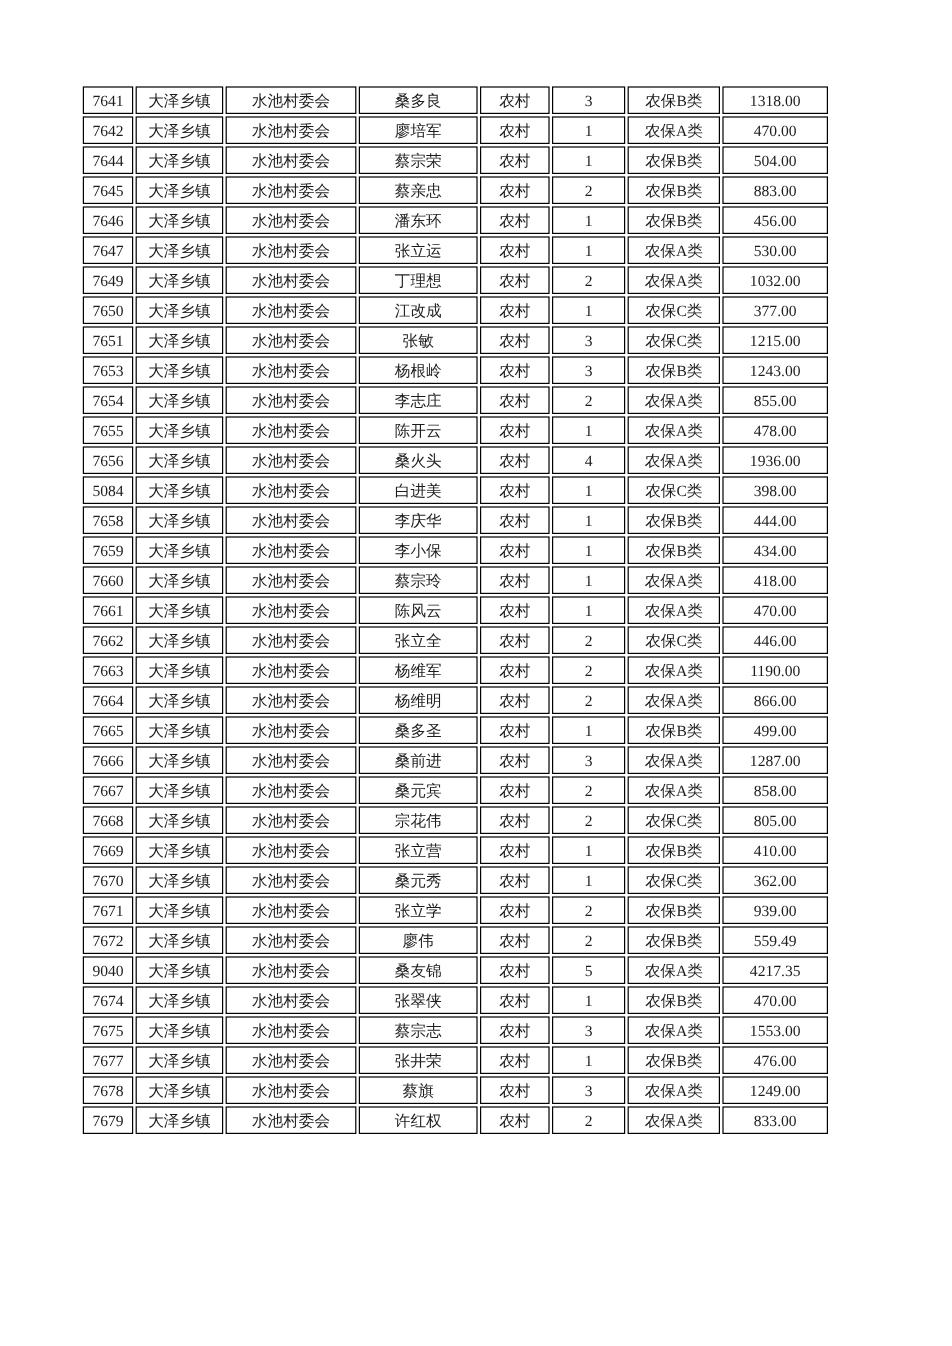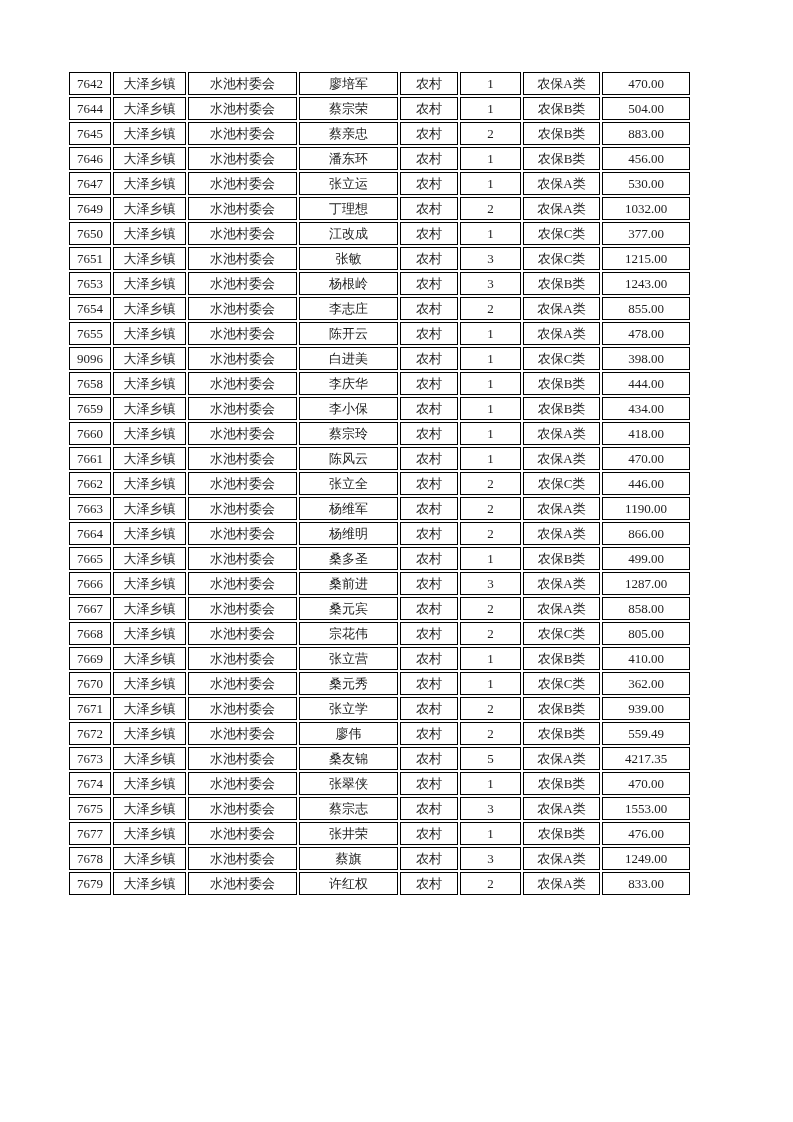--- a/index.html
+++ b/index.html
@@ -48,20 +48,30 @@
         <col style="width: 73px;">
         <col style="width: 109px;">
         <col style="width: 99px;">
         <col style="width: 58px;">
         <col style="width: 61px;">
         <col style="width: 77px;">
         <col style="width: 88px;">
       </colgroup>
     <tbody>
         <tr>
+          <td>7641</td>
+          <td>大泽乡镇</td>
+          <td>水池村委会</td>
+          <td>桑多良</td>
+          <td>农村</td>
+          <td>3</td>
+          <td>农保B类</td>
+          <td>1318.00</td>
+        </tr>
+        <tr>
           <td>7642</td>
           <td>大泽乡镇</td>
           <td>水池村委会</td>
           <td>廖培军</td>
           <td>农村</td>
           <td>1</td>
           <td>农保A类</td>
           <td>470.00</td>
         </tr>
         <tr>
@@ -158,21 +168,31 @@
           <td>7655</td>
           <td>大泽乡镇</td>
           <td>水池村委会</td>
           <td>陈开云</td>
           <td>农村</td>
           <td>1</td>
           <td>农保A类</td>
           <td>478.00</td>
         </tr>
         <tr>
-          <td>9096</td>
+          <td>7656</td>
+          <td>大泽乡镇</td>
+          <td>水池村委会</td>
+          <td>桑火头</td>
+          <td>农村</td>
+          <td>4</td>
+          <td>农保A类</td>
+          <td>1936.00</td>
+        </tr>
+        <tr>
+          <td>5084</td>
           <td>大泽乡镇</td>
           <td>水池村委会</td>
           <td>白进美</td>
           <td>农村</td>
           <td>1</td>
           <td>农保C类</td>
           <td>398.00</td>
         </tr>
         <tr>
           <td>7658</td>
@@ -318,21 +338,21 @@
           <td>7672</td>
           <td>大泽乡镇</td>
           <td>水池村委会</td>
           <td>廖伟</td>
           <td>农村</td>
           <td>2</td>
           <td>农保B类</td>
           <td>559.49</td>
         </tr>
         <tr>
-          <td>7673</td>
+          <td>9040</td>
           <td>大泽乡镇</td>
           <td>水池村委会</td>
           <td>桑友锦</td>
           <td>农村</td>
           <td>5</td>
           <td>农保A类</td>
           <td>4217.35</td>
         </tr>
         <tr>
           <td>7674</td>

